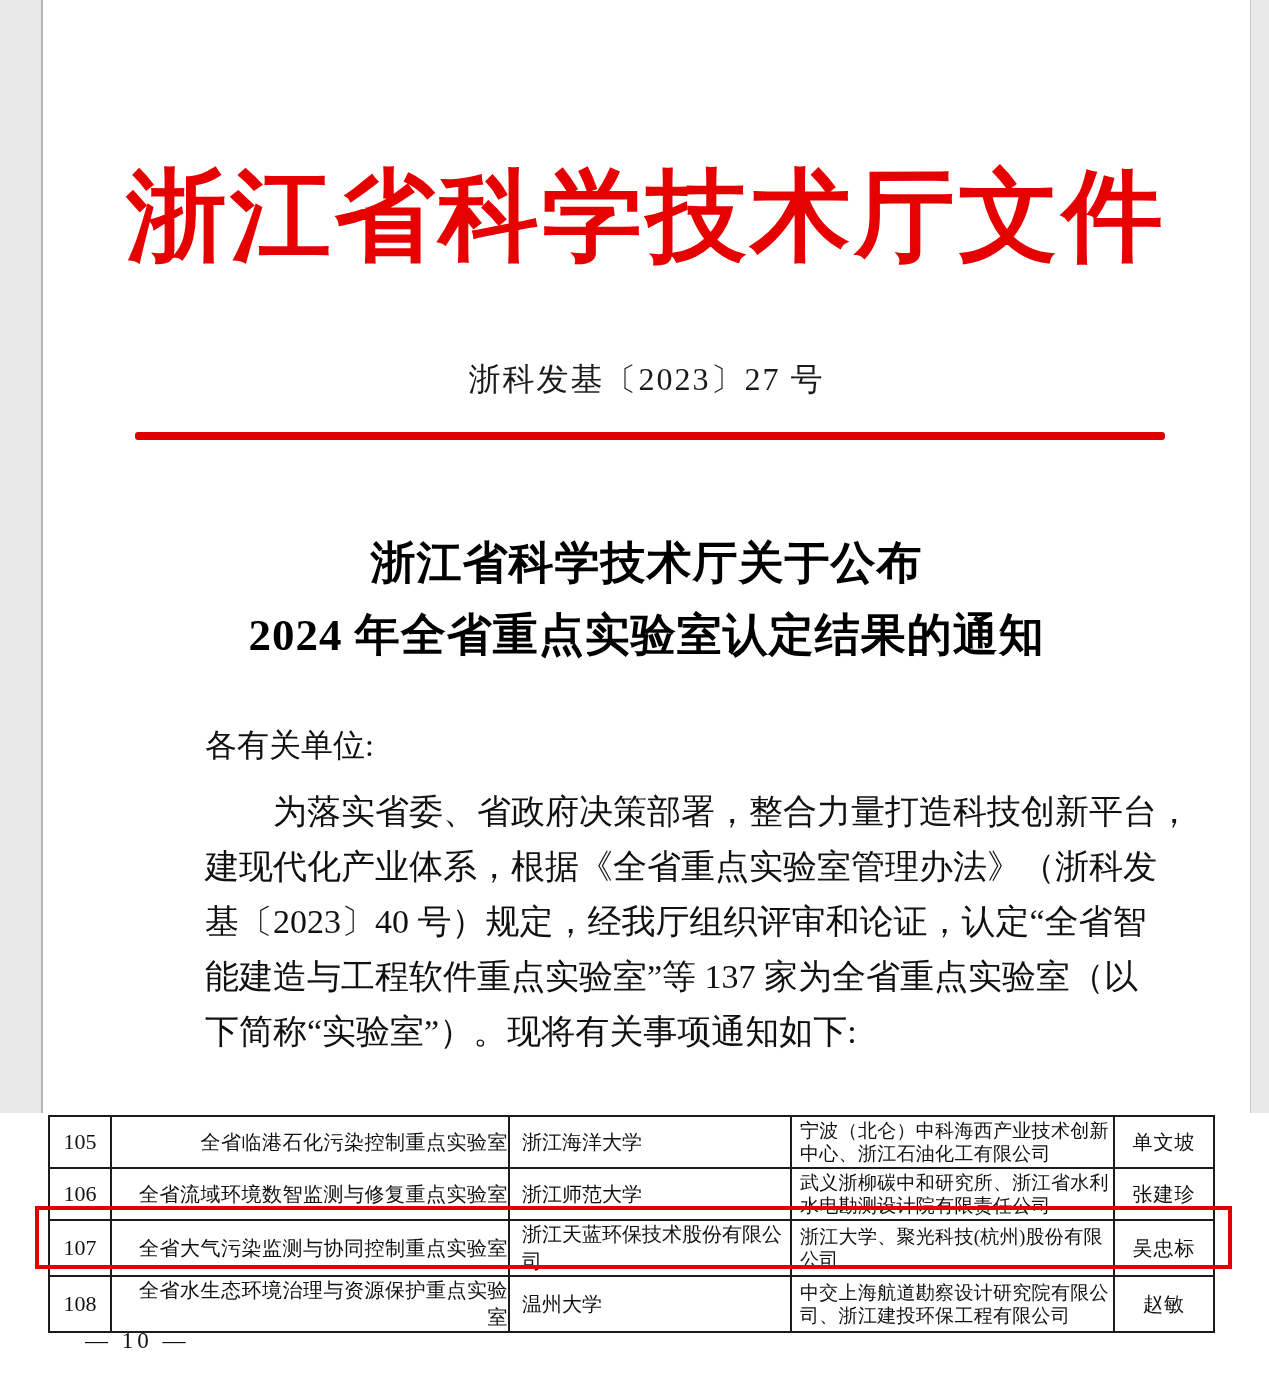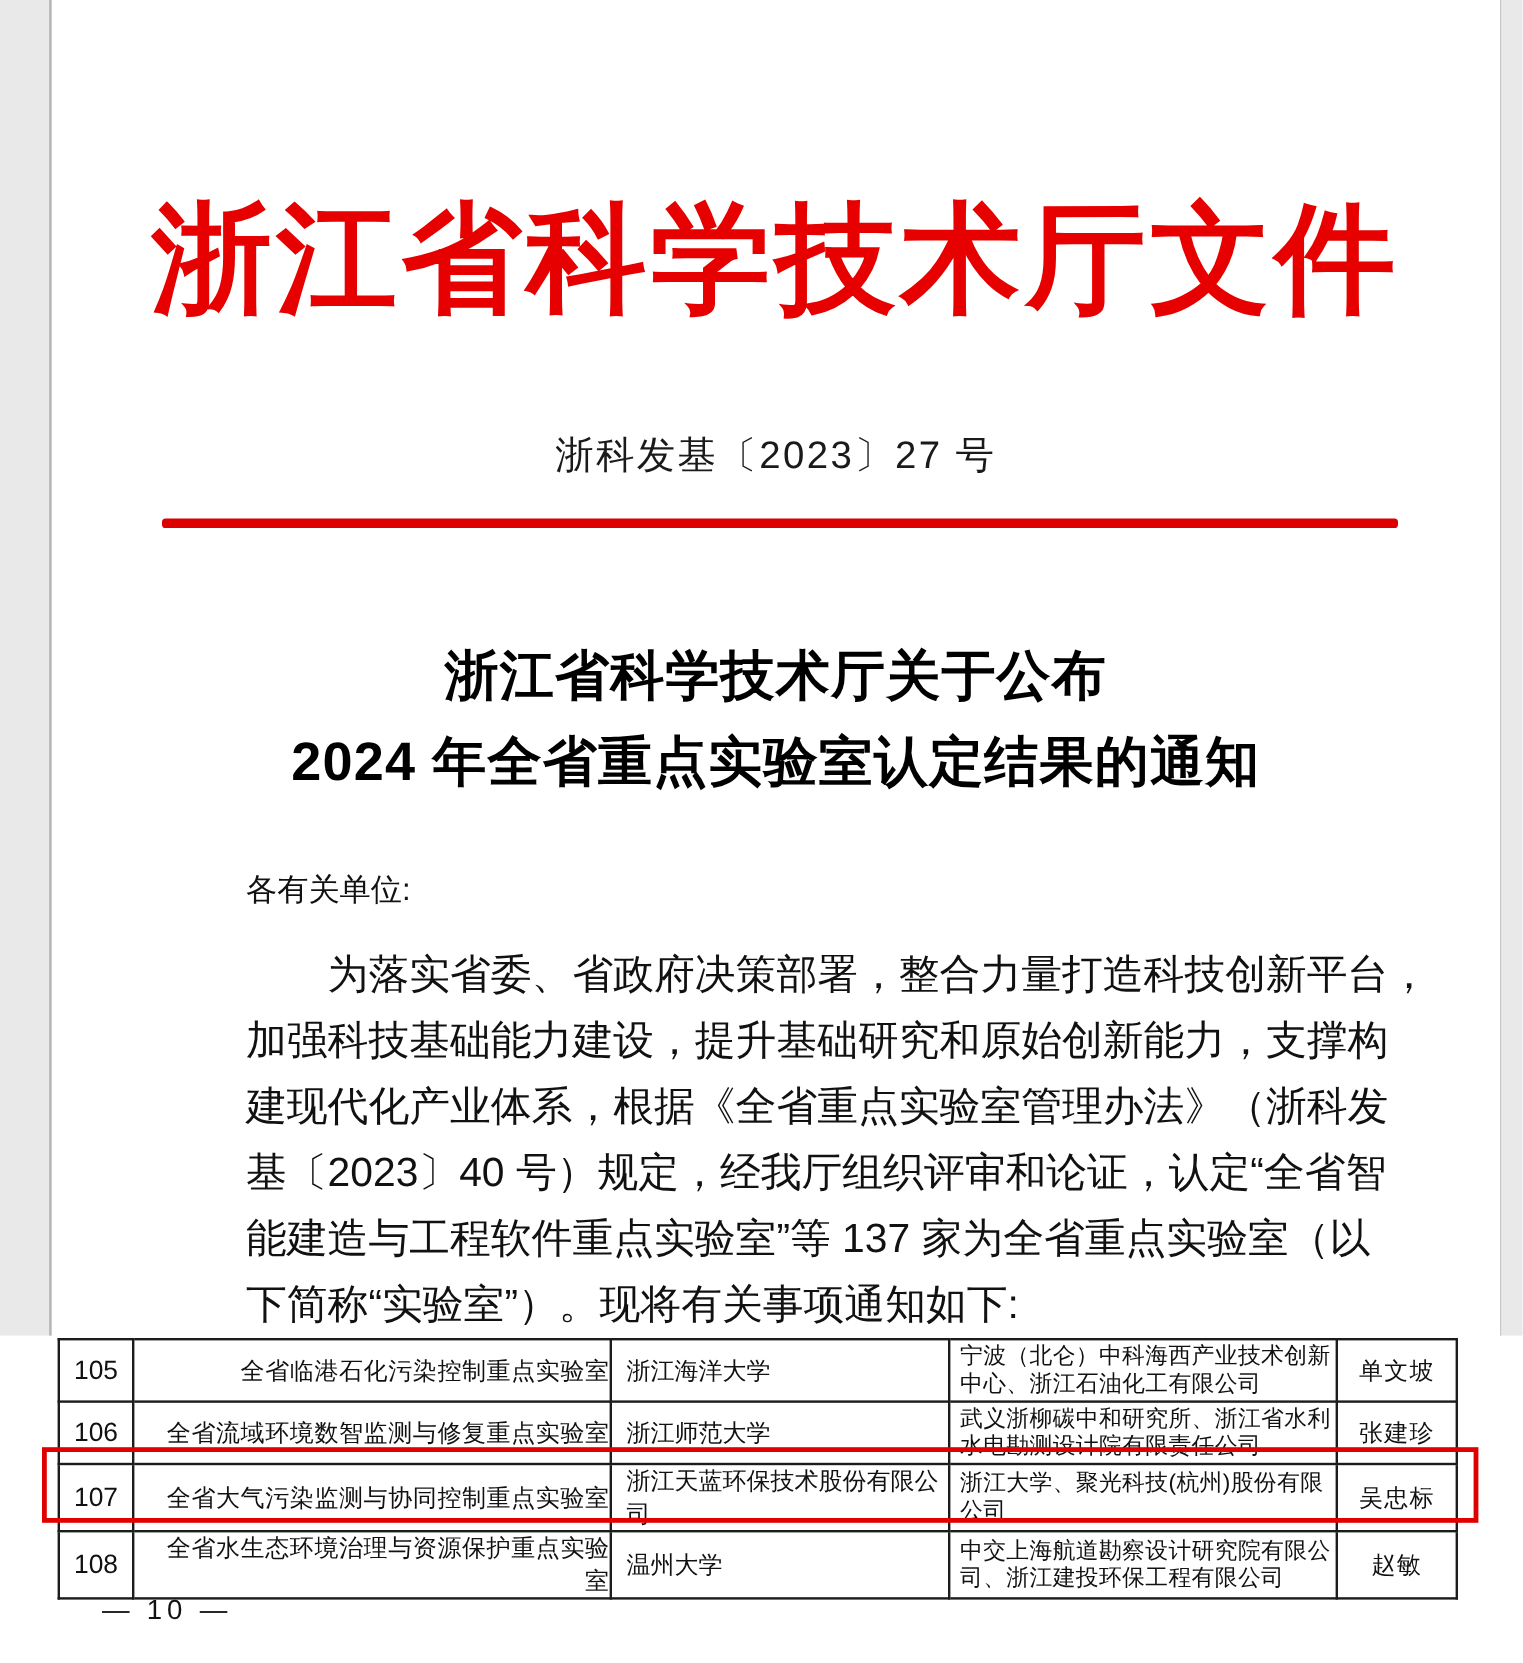--- a/index.html
+++ b/index.html
@@ -2,21 +2,21 @@
 <html><head>
 <meta charset="utf-8">
 <style>
   * { margin: 0; padding: 0; box-sizing: border-box; }
   html, body { background: #ffffff; }
   .canvas {
     position: relative;
     width: 1269px;
     height: 1386px;
     background: #ffffff;
-    font-family: Liberation Sans, sans-serif;
+    font-family: Liberation Serif, serif;
     color: #111111;
     overflow: hidden;
   }
   
   .scan-margin-left {
     position: absolute; left: 0; top: 0; width: 43px; height: 1113px;
     background: #e9e9e9;
     border-right: 2px solid #b5b5b5;
   }
   .scan-margin-right {
@@ -55,21 +55,21 @@
   .notice-title-line2 {
     position: absolute; left: 43px; top: 605px; width: 1207px;
     text-align: center;
     font-size: 45px; font-weight: bold;
     letter-spacing: 1px;
     color: #000;
     white-space: nowrap;
   }
   .salutation {
     position: absolute; left: 205px; top: 724px;
-    font-size: 26px;
+    font-size: 32px;
     color: #111;
     white-space: nowrap;
     text-align: center;
   }
   .body-paragraph {
     position: absolute; left: 205px; top: 788px; width: 872px;
     font-size: 34px;
     color: #111;
   }
   .body-line {
@@ -137,21 +137,20 @@
 
   <div class="red-rule"></div>
 
   <div class="notice-title-line1">浙江省科学技术厅关于公布</div>
   <div class="notice-title-line2">2024 年全省重点实验室认定结果的通知</div>
 
   <div class="salutation">各有关单位:</div>
 
   <div class="body-paragraph">
     <div class="body-line indent">为落实省委、省政府决策部署，整合力量打造科技创新平台，</div>
-    <div class="body-line">加强科技基础能力建设，提升基础研究和原始创新能力，支撑构</div>
     <div class="body-line">建现代化产业体系，根据《全省重点实验室管理办法》（浙科发</div>
     <div class="body-line">基〔2023〕40 号）规定，经我厅组织评审和论证，认定“全省智</div>
     <div class="body-line">能建造与工程软件重点实验室”等 137 家为全省重点实验室（以</div>
     <div class="body-line last-line">下简称“实验室”）。现将有关事项通知如下:</div>
   </div>
 
   <table class="labs-table">
     <colgroup>
       <col class="c-no">
         <col class="c-lab">

